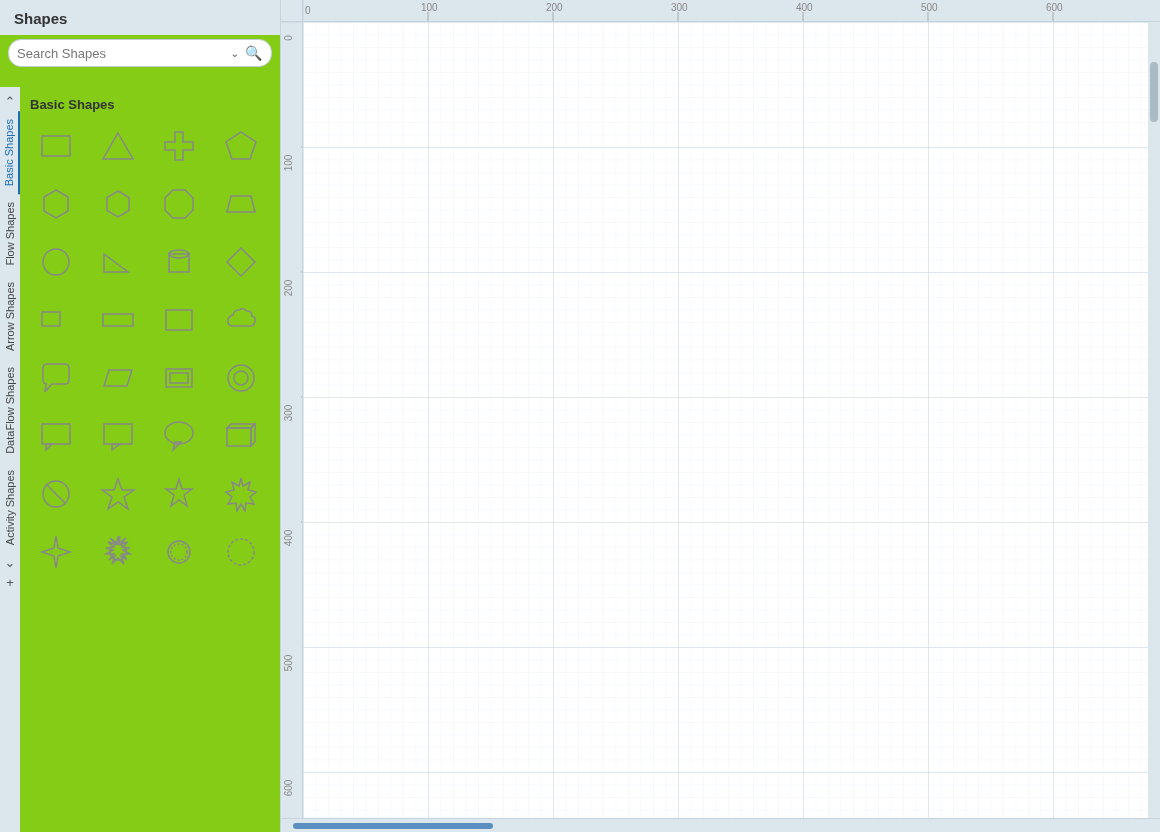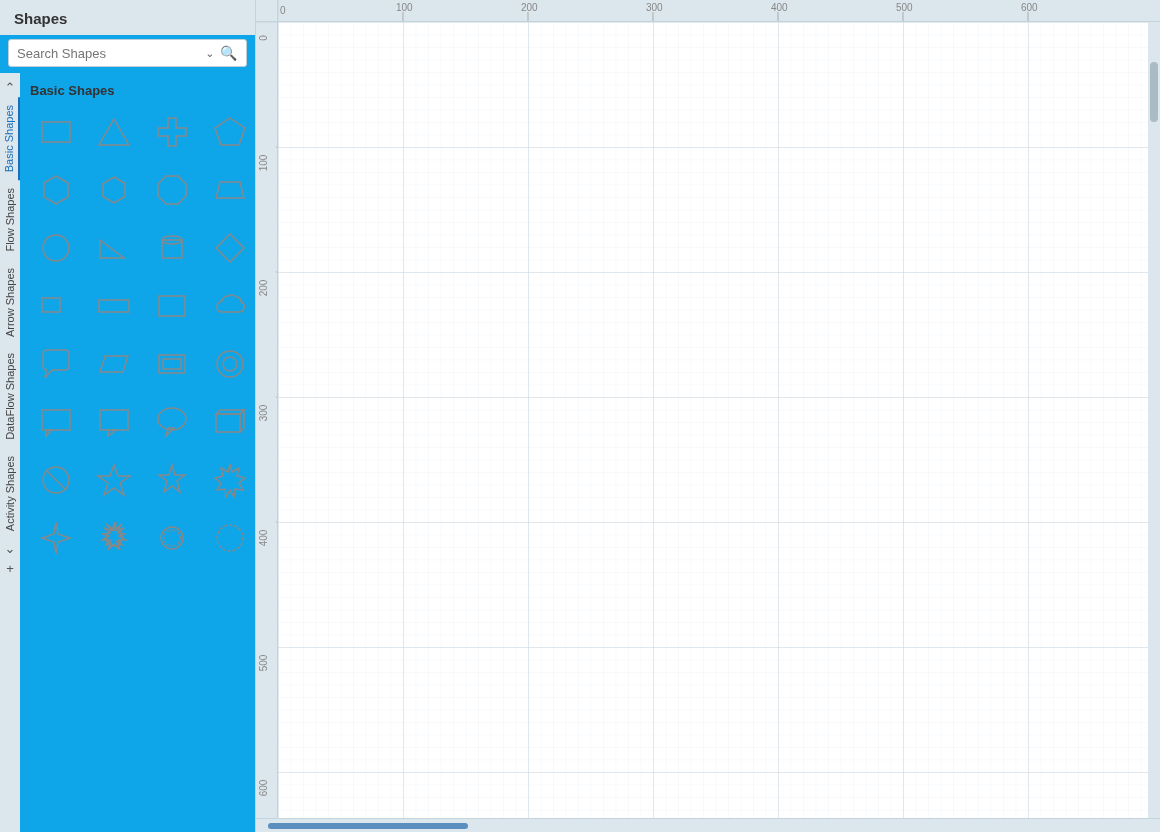--- a/index.html
+++ b/index.html
@@ -1,25 +1,25 @@
 <!DOCTYPE html>
 <html><head>
   <meta charset="utf-8">
   <style>
     * { box-sizing: border-box; margin: 0; padding: 0; }
     body { display: flex; flex-direction: column; height: 832px; width: 1160px; font-family: 'Segoe UI', Arial, sans-serif; background: #e8eef2; overflow: hidden; }
 
     .main-container { display: flex; flex: 1; overflow: hidden; }
 
     
-    .left-panel { width: 256px; background: #0ea5e9; display: flex; flex-direction: column; border-right: 1px solid #c5d3dc; }
+    .left-panel { width: 281px; background: #84cc16; display: flex; flex-direction: column; border-right: 1px solid #c5d3dc; }
 
     .panel-title { padding: 10px 14px 8px 14px; font-size: 15px; font-weight: 600; color: #333; background: #dce6ed; }
 
-    .search-bar { display: flex; align-items: center; margin: 4px 8px 6px 8px; background: #fff; border: 1px solid #c0cdd6; border-radius: 3px; padding: 5px 8px; }
+    .search-bar { display: flex; align-items: center; margin: 4px 8px 20px 8px; background: #fff; border: 1px solid #c0cdd6; border-radius: 13px; padding: 5px 8px; }
     .search-bar input { flex: 1; border: none; outline: none; font-size: 13px; color: #555; background: transparent; }
     .search-bar .dropdown-arrow { color: #666; font-size: 11px; margin-right: 6px; cursor: pointer; }
     .search-bar .search-icon { color: #555; font-size: 14px; cursor: pointer; }
 
     .panel-body { display: flex; flex: 1; overflow: hidden; }
 
     
     .vertical-tabs { width: 20px; display: flex; flex-direction: column; align-items: center; background: #dce6ed; padding-top: 4px; gap: 0; position: relative; }
     .vtab { writing-mode: vertical-lr; transform: rotate(180deg); font-size: 11px; color: #444; padding: 8px 3px; cursor: pointer; white-space: nowrap; text-align: center; }
     .vtab.active { color: #1a6fba; border-left: 2px solid #1a6fba; }

